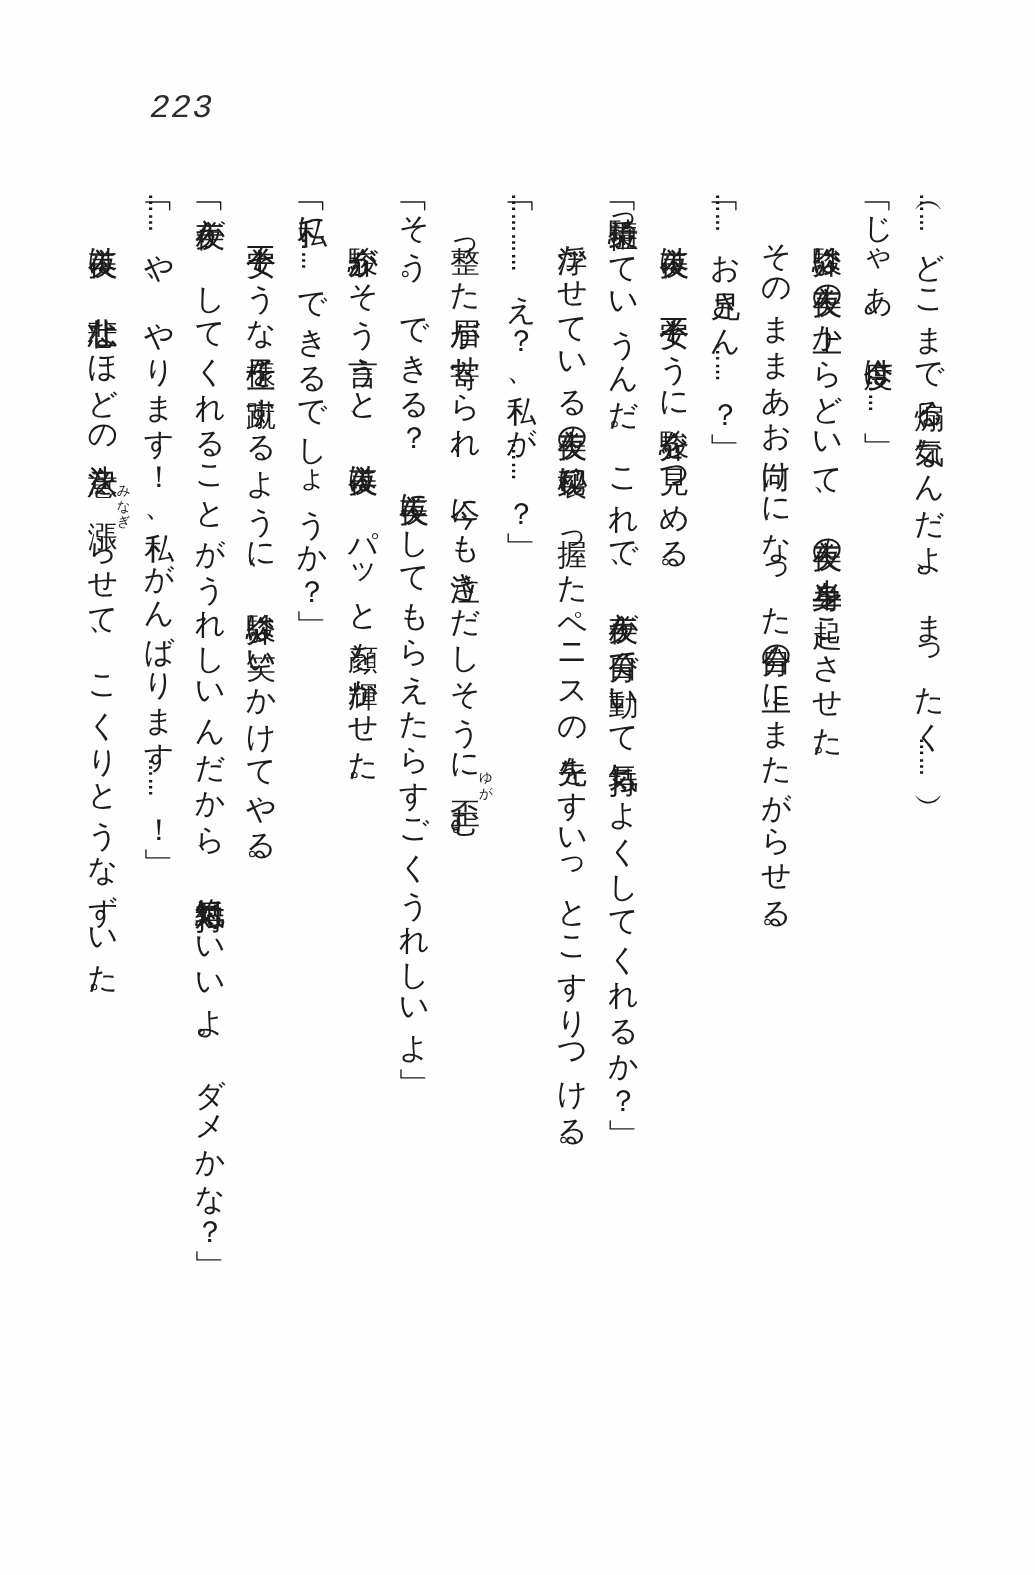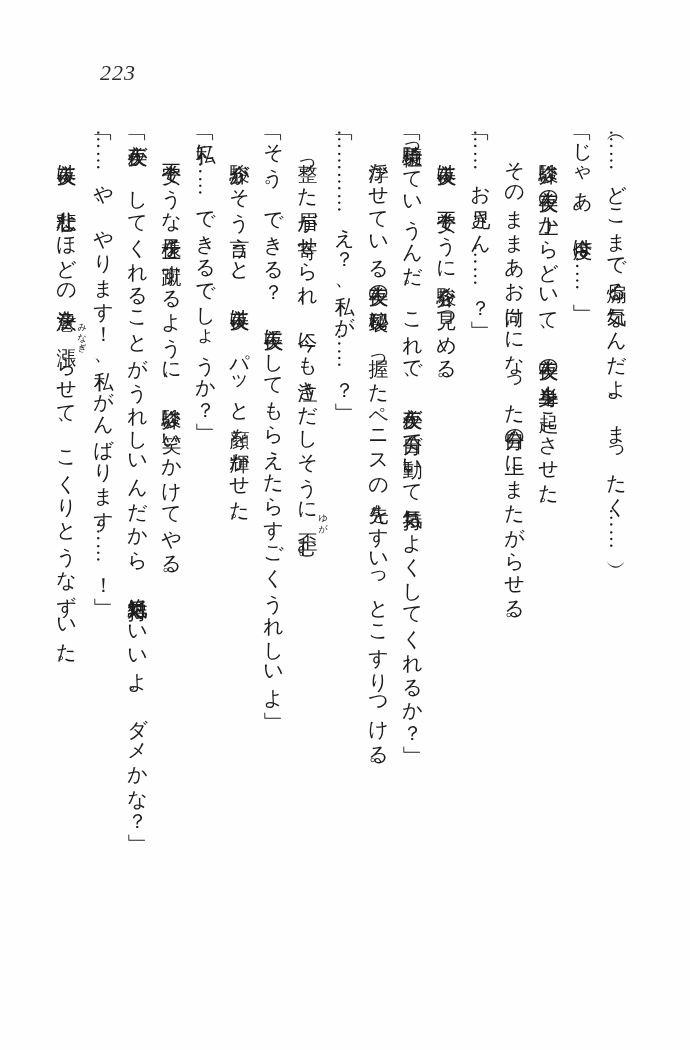--- a/index.html
+++ b/index.html
@@ -6,21 +6,21 @@
     margin: 0;
     padding: 0;
     background: #e8e8e8;
   }
   .page {
     position: relative;
     width: 690px;
     height: 1050px;
     background: #fefefe;
     overflow: hidden;
-    font-family: Liberation Serif, serif;
+    font-family: Liberation Mono, monospace;
   }
   .page-number {
     position: absolute;
     top: 60px;
     left: 100px;
     font-size: 22px;
     font-style: italic;
     color: #2c2c2c;
     letter-spacing: 1px;
   }

